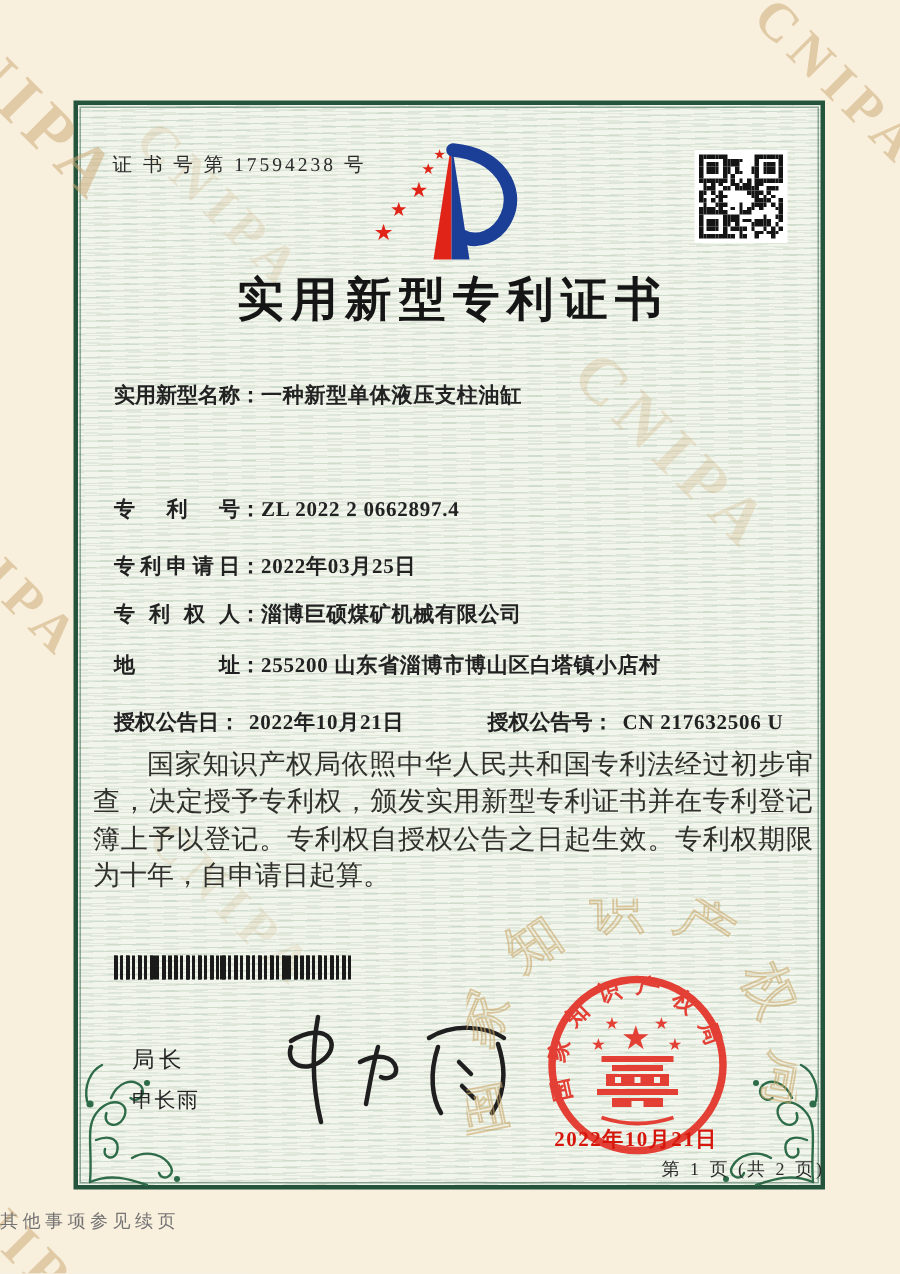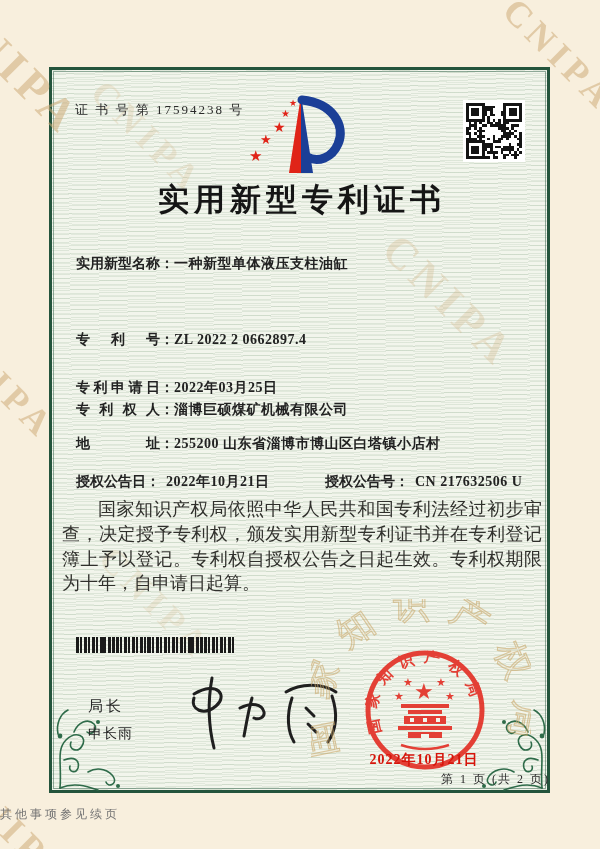--- a/index.html
+++ b/index.html
@@ -585,21 +585,21 @@
     </div>
 
     <div class="abs title">实用新型专利证书</div>
 
     <div class="abs row" style="top:188px">
       <span class="lbl">实用新型名称</span><span class="colon">：</span><span class="val">一种新型单体液压支柱油缸</span>
     </div>
     <div class="abs row" style="top:264px">
       <span class="lbl">专利号</span><span class="colon">：</span><span class="val">ZL 2022 2 0662897.4</span>
     </div>
-    <div class="abs row" style="top:312px">
+    <div class="abs row" style="top:302px">
       <span class="lbl">专利申请日</span><span class="colon">：</span><span class="val">2022年03月25日</span>
     </div>
     <div class="abs row" style="top:334px">
       <span class="lbl">专利权人</span><span class="colon">：</span><span class="val">淄博巨硕煤矿机械有限公司</span>
     </div>
     <div class="abs row" style="top:368px">
       <span class="lbl">地址</span><span class="colon">：</span><span class="val">255200 山东省淄博市博山区白塔镇小店村</span>
     </div>
 
     <div class="abs row grant" style="top:406px">

